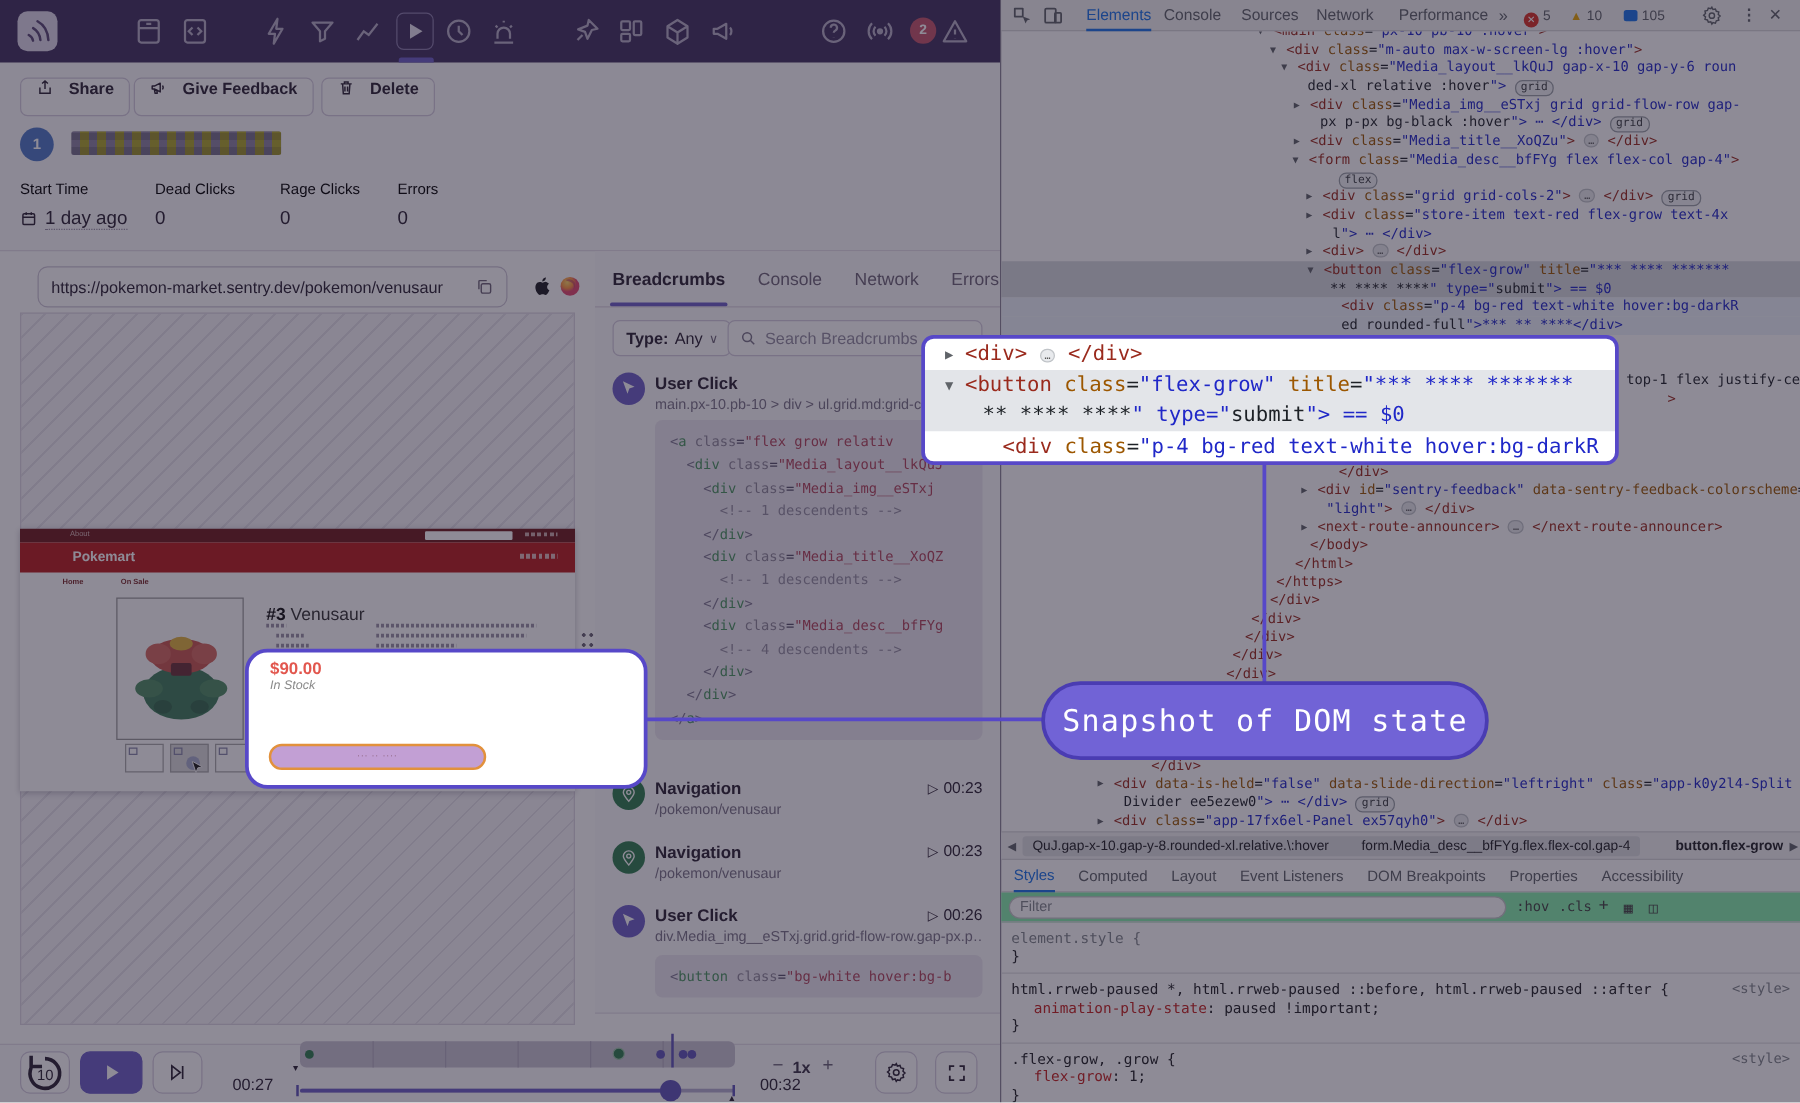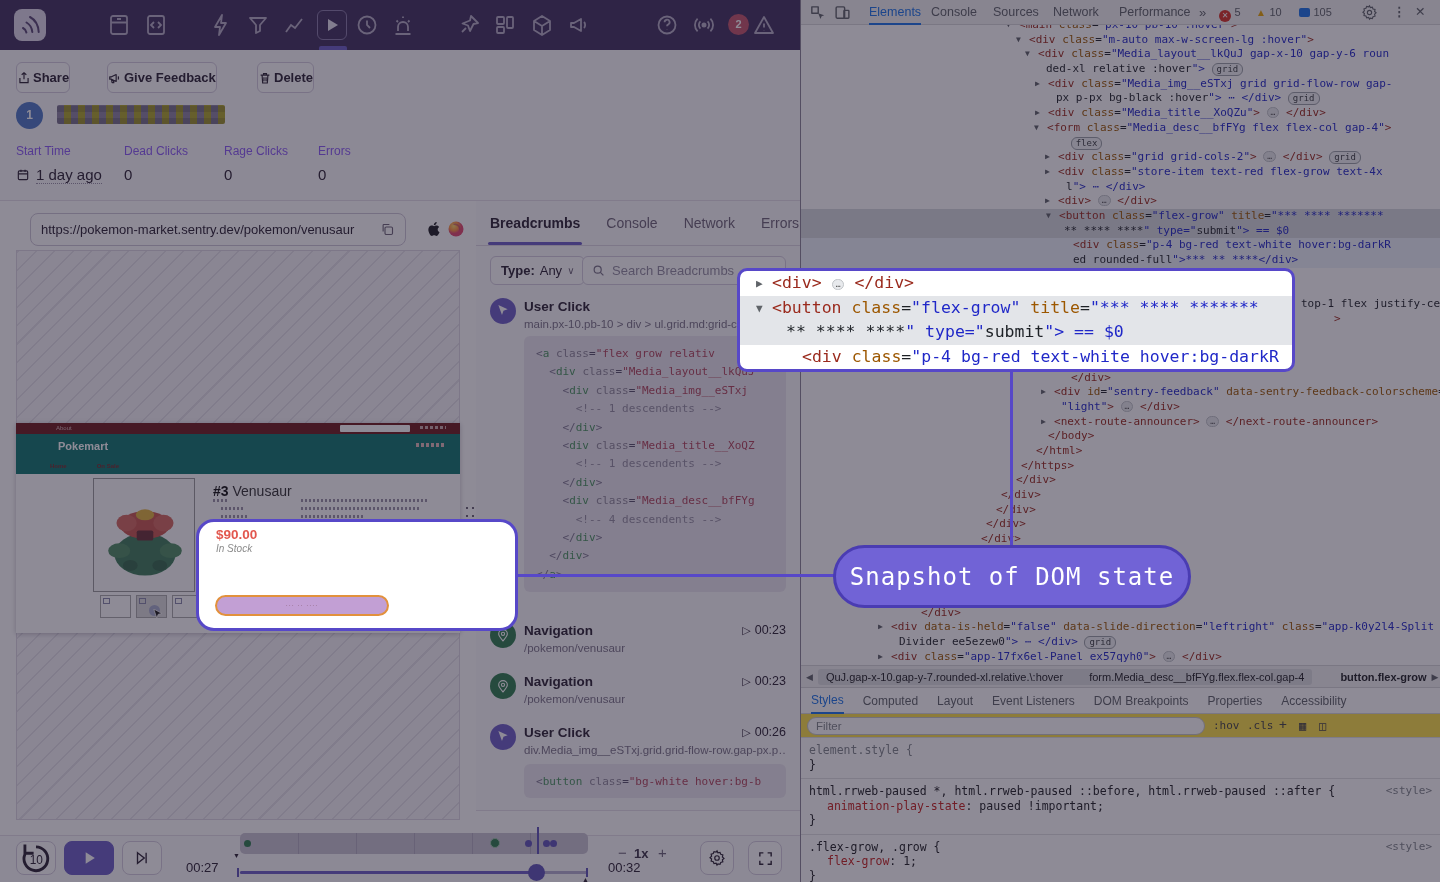--- a/index.html
+++ b/index.html
@@ -18,31 +18,31 @@
   .logo-box { position:absolute; left:14px; top:9px; width:32px; height:32px; background:#ded9ea; border-radius:8px; }
   .logo-box svg { width:24px; height:24px; margin:4px; }
   .tico.active { border:1.5px solid #8a7daa; border-radius:6px; color:#e6e2f0; padding:2px; width:30px; height:30px; top:10px; }
   .tab-underline { position:absolute; left:319px; top:46px; width:28px; height:4px; background:#6C5FC7; border-radius:2px 2px 0 0; }
   .nav-badge { position:absolute; top:14px; width:21px; height:21px; border-radius:50%; background:#c4556a; color:#fff;
     font-size:11px; font-weight:bold; text-align:center; line-height:21px; }
 
   
   .hdr { position:absolute; left:0; top:50px; width:800px; height:151px; background:#fbfafc; border-bottom:1px solid #e4dfe9; }
   .btn { position:absolute; top:12px; height:31px; background:#fff; border:1px solid #d4cdde; border-radius:6px;
-    font-size:13px; font-weight:bold; color:#2b2233; display:flex; align-items:center; gap:2px; padding:0 0; }
+    font-size:13px; font-weight:bold; color:#2b2233; display:flex; align-items:flex-start; gap:12px; padding:0 12px; }
   .btn svg { width:14px; height:14px; }
   .avatar { position:absolute; left:16px; top:52px; width:27px; height:27px; border-radius:50%; background:#4e79c7;
     color:#fff; font-size:12px; font-weight:bold; text-align:center; line-height:27px; }
   .redact-title { position:absolute; left:57px; top:55px; width:168px; height:19px; border-radius:2px;
     background:
       repeating-linear-gradient(0deg,#6f6a7c 0 6px,#8b8698 6px 12px),
       repeating-linear-gradient(90deg,#6f6a7c 0 7px,#999306 7px 14px);
     background-blend-mode:overlay; opacity:.85; }
   .stat { position:absolute; top:94px; }
-  .stat .lbl { font-size:12px; color:#8b5cf6; margin-bottom:8px; }
+  .stat .lbl { font-size:12px; color:#000000; margin-bottom:8px; }
   .stat .val { font-size:15px; color:#2b2233; display:flex; align-items:center; gap:6px; }
   .stat .val.dotted span { border-bottom:1px dotted #9b92a8; }
   .stat svg { width:14px; height:14px; color:#2b2233; }
 
   
   .urlbar { position:absolute; left:30px; top:213px; width:376px; height:33px; background:#fff;
     border:1px solid #cdc6d6; border-radius:8px; font-size:13px; color:#2b2233;
     display:flex; align-items:center; padding:0 10px; }
   .urlbar .url { flex:1; white-space:nowrap; overflow:hidden; }
   .urlbar svg { width:15px; height:15px; color:#6e6578; flex:none; }
@@ -53,21 +53,21 @@
 
   
   .page { position:absolute; left:16px; top:423px; width:444px; height:210px; background:#fff;
     box-shadow:0 1px 5px rgba(20,10,40,.25); }
   .pg-top { position:absolute; left:0; top:0; width:100%; height:11px; background:#6e1a1c; }
   .pg-top .about { position:absolute; left:40px; top:2px; font-size:6px; color:#d8b6b6; }
   .pg-search { position:absolute; right:50px; top:2px; width:70px; height:7px; background:#fff; border-radius:1px;
     font-size:4px; color:#777; line-height:7px; padding:0 2px; overflow:hidden;}
   .pg-dash { position:absolute; right:14px; top:3px; width:26px; height:3px;
     background:repeating-linear-gradient(90deg,#caa 0 3px,transparent 3px 5px); }
-  .pg-red { position:absolute; left:0; top:11px; width:100%; height:40px; background:#0f766e; }
+  .pg-red { position:absolute; left:0; top:11px; width:100%; height:24px; background:#b91c1c; }
   .pg-red .brand { position:absolute; left:42px; top:6px; font-size:11px; font-weight:bold; color:#fff; }
   .pg-red .cart { position:absolute; right:14px; top:9px; width:30px; height:4px;
     background:repeating-linear-gradient(90deg,#e0baba 0 3px,transparent 3px 5px); }
   .pg-nav { position:absolute; left:34px; top:40px; font-size:6px; color:#7a2a2a; font-weight:bold; display:flex; gap:30px; }
   .pg-imgbox { position:absolute; left:77px; top:55px; width:102px; height:114px; border:1px solid #9a9a9a; background:#fdfdfd; }
   .pg-imgbox svg { width:92px; height:104px; margin:5px; }
   .pg-thumb { position:absolute; top:172px; width:31px; height:23px; border:1px solid #aaa; background:#fff; }
   .pg-thumb.selected { background:#dcdcdc; }
   .pg-thumb .ph { position:absolute; left:2px; top:2px; width:7px; height:6px; border:1px solid #88a; }
   .click-ring { position:absolute; left:12px; top:9px; width:11px; height:11px; border-radius:50%; background:#9aa0c8; opacity:.8; }
@@ -158,21 +158,21 @@
   .dt-crumbbar { position:absolute; left:0; top:665px; width:100%; height:23px; background:#f2f2f3;
     border-top:1px solid #d7d7d9; border-bottom:1px solid #d7d7d9; font-size:11px; color:#202124;
     display:flex; align-items:center; white-space:nowrap; overflow:hidden; }
   .dt-crumbbar .chev { color:#5f6368; font-size:9px; padding:0 5px; }
   .crumb-chip { background:#dddee1; border-radius:3px; display:flex; gap:26px; padding:2px 8px; }
   .dt-crumb2 { margin-left:28px; font-weight:bold; }
 
   .style-tabs { position:absolute; left:0; top:688px; width:100%; height:26px; border-bottom:1px solid #d7d7d9;
     display:flex; align-items:center; gap:19px; padding:0 10px; font-size:12px; color:#5f6368; white-space:nowrap; }
   .style-tab.active { color:#1a73e8; border-bottom:2px solid #1a73e8; height:26px; line-height:24px; }
-  .dt-filterrow { position:absolute; left:0; top:714px; width:100%; height:24px; background:#fde047; border-bottom:1px solid #e0e0e2; }
+  .dt-filterrow { position:absolute; left:0; top:714px; width:100%; height:24px; background:#86efac; border-bottom:1px solid #e0e0e2; }
   .filter-input { position:absolute; left:6px; top:3px; width:398px; height:18px; background:#fff; border:1px solid #c5c6c9;
     border-radius:9px; font-size:11.5px; color:#80868b; line-height:16px; padding:0 8px; }
   .ftog { position:absolute; top:5px; font-size:11px; color:#444; font-family:"DejaVu Sans Mono", monospace; }
 
   .rules { position:absolute; left:0; top:738px; width:100%; height:144px; overflow:hidden;
     font-family:"DejaVu Sans Mono", monospace; font-size:11.5px; line-height:14.5px; color:#202124; }
   .rule { position:relative; padding:5px 8px 6px 8px; border-bottom:1px solid #e0e0e2; }
   .rule .src { position:absolute; right:8px; top:5px; color:#80868b; font-size:11px; }
   .css-grey { color:#80868b; }
   .css-line { padding-left:18px; }
@@ -651,21 +651,21 @@
         <div class="tree-line" style="padding-left: 130px;"><span class="tk-br">&lt;/</span><span class="tk-tag">div</span><span class="tk-br">&gt;</span></div>
         <div class="tree-line" style="padding-left: 120px;"><span class="tk-br">&lt;/</span><span class="tk-tag">div</span><span class="tk-br">&gt;</span></div>
         <div class="tree-line" style="padding-left: 90px;"><span class="arrow">▶</span><span class="tk-br">&lt;</span><span class="tk-tag">div</span> <span class="tk-attr">data-is-held</span>=<span class="tk-str">"false"</span> <span class="tk-attr">data-slide-direction</span>=<span class="tk-str">"leftright"</span> <span class="tk-attr">class</span>=<span class="tk-str">"app-k0y2l4-Split</span></div>
         <div class="tree-line" style="padding-left: 98px;">Divider ee5ezew0<span class="tk-str">"&gt; ⋯ &lt;/div&gt;</span> <span class="dom-badge">grid</span></div>
         <div class="tree-line" style="padding-left: 90px;"><span class="arrow">▶</span><span class="tk-br">&lt;</span><span class="tk-tag">div</span> <span class="tk-attr">class</span>=<span class="tk-str">"app-17fx6el-Panel ex57qyh0"</span><span class="tk-br">&gt;</span> <span class="tk-el">…</span> <span class="tk-br">&lt;/</span><span class="tk-tag">div</span><span class="tk-br">&gt;</span></div>
       </div>
 
     <div class="dt-crumbbar">
       <span class="chev">◀</span>
       <span class="crumb-chip">
-        <span>QuJ.gap-x-10.gap-y-7.rounded-xl.relative.\:hover</span>
+        <span>QuJ.gap-x-10.gap-y-8.rounded-xl.relative.\:hover</span>
         <span>form.Media_desc__bfFYg.flex.flex-col.gap-4</span>
       </span>
       <span class="dt-crumb2">button.flex-grow</span>
       <span class="chev" style="margin-left:auto">▶</span>
     </div>
 
     <div class="style-tabs">
       <span class="style-tab active">Styles</span>
       <span class="style-tab">Computed</span>
       <span class="style-tab">Layout</span>

